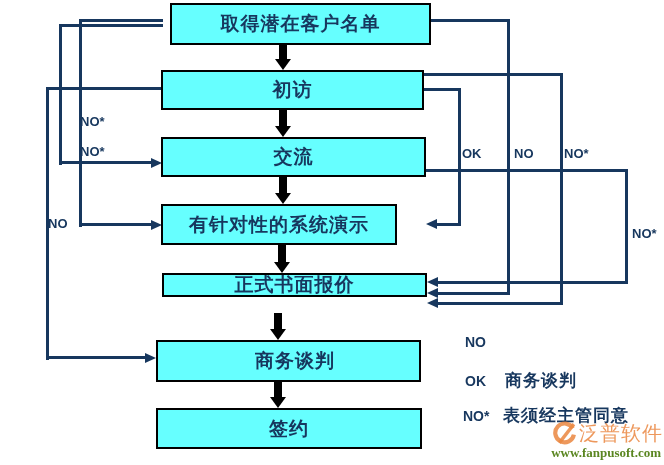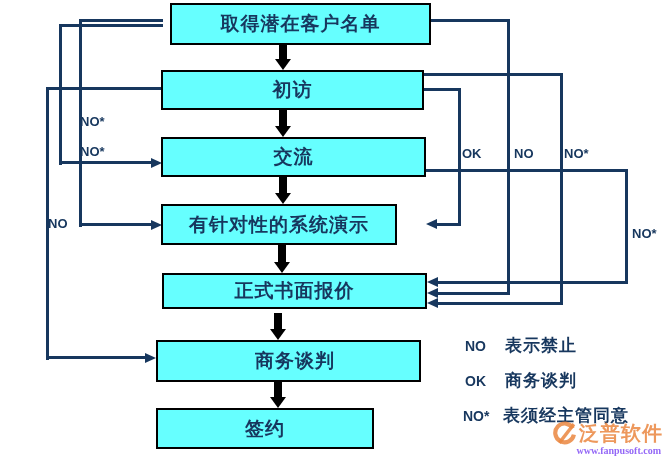--- a/index.html
+++ b/index.html
@@ -28,22 +28,22 @@
     border-top:5px solid transparent;border-bottom:5px solid transparent;border-right:11px solid #17375e;}
   
   .elbl{position:absolute;font-weight:bold;font-size:13px;color:#17375e;white-space:nowrap;}
   
   .lrow{position:absolute;display:flex;align-items:baseline;white-space:nowrap;}
   .lterm{font-weight:bold;font-size:14px;color:#17375e;width:40px;}
   .ldesc{font-weight:bold;font-size:17px;color:#17375e;letter-spacing:1px;}
   
   .wm{position:absolute;right:1px;top:420px;width:138px;display:flex;flex-direction:column;align-items:flex-end;opacity:.92;}
   .wm-row{display:flex;align-items:center;gap:1px;}
-  .wm-brand{font-weight:bold;font-size:20px;color:rgba(233,127,53,.88);letter-spacing:1px;}
-  .wm-url{font-family:"Liberation Serif","DejaVu Serif",serif;font-weight:bold;font-size:10px;color:#8b5cf6;margin-top:-2px;margin-right:2px;}
+  .wm-brand{font-weight:normal;font-size:20px;color:rgba(233,127,53,.88);letter-spacing:1px;}
+  .wm-url{font-family:"Liberation Serif","DejaVu Serif",serif;font-weight:bold;font-size:13px;color:#4d7c0f;margin-top:-2px;margin-right:2px;}
 </style>
 </head>
 <body>
 
 <div id="canvas">
 
   <div>
     <div class="h" style="left:59px;top:24px;width:104px;"></div>
     <div class="v" style="left:59px;top:24px;height:141px;"></div>
     <div class="h" style="left:59px;top:161px;width:93px;"></div>
@@ -97,23 +97,23 @@
   <div class="elbl" style="left:48px;top:216px;">NO</div>
   <div class="elbl" style="left:462px;top:146px;">OK</div>
   <div class="elbl" style="left:514px;top:146px;">NO</div>
   <div class="elbl" style="left:564px;top:146px;">NO*</div>
   <div class="elbl" style="left:632px;top:226px;">NO*</div>
 
   <div class="box" style="left:170px;top:3px;width:261px;height:42px;">取得潜在客户名单</div>
   <div class="box" style="left:161px;top:70px;width:263px;height:40px;">初访</div>
   <div class="box" style="left:161px;top:137px;width:265px;height:40px;">交流</div>
   <div class="box" style="left:161px;top:204px;width:236px;height:41px;">有针对性的系统演示</div>
-  <div class="box" style="left:162px;top:273px;width:265px;height:36px;">正式书面报价</div>
+  <div class="box" style="left:162px;top:273px;width:265px;height:24px;">正式书面报价</div>
   <div class="box" style="left:156px;top:340px;width:265px;height:42px;padding-left:13px;">商务谈判</div>
-  <div class="box" style="left:156px;top:408px;width:218px;height:41px;">签约</div>
+  <div class="box" style="left:156px;top:408px;width:266px;height:41px;">签约</div>
 
   <div class="fa" style="left:275px;top:45px;height:25px;">
       <div class="sh"></div>
       <div class="hd"></div>
     </div>
   <div class="fa" style="left:275px;top:110px;height:27px;">
       <div class="sh"></div>
       <div class="hd"></div>
     </div>
   <div class="fa" style="left:275px;top:177px;height:27px;">
@@ -129,21 +129,20 @@
       <div class="hd"></div>
     </div>
   <div class="fa" style="left:270px;top:382px;height:26px;">
       <div class="sh"></div>
       <div class="hd"></div>
     </div>
 
   <div>
     <div class="lrow" style="left:465px;top:334px;">
       <span class="lterm">NO</span>
-      <span class="ldesc">表示禁止</span>
     </div>
     <div class="lrow" style="left:465px;top:369px;">
       <span class="lterm">OK</span>
       <span class="ldesc">商务谈判</span>
     </div>
     <div class="lrow" style="left:463px;top:404px;">
       <span class="lterm">NO*</span>
       <span class="ldesc">表须经主管同意</span>
     </div>
   </div>

